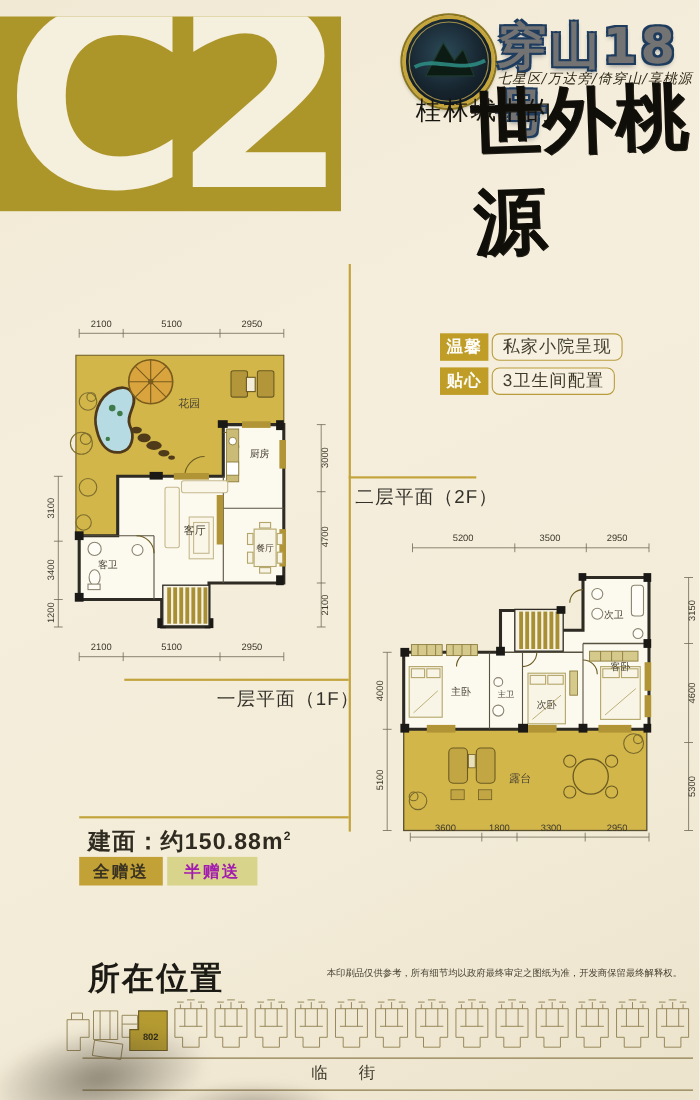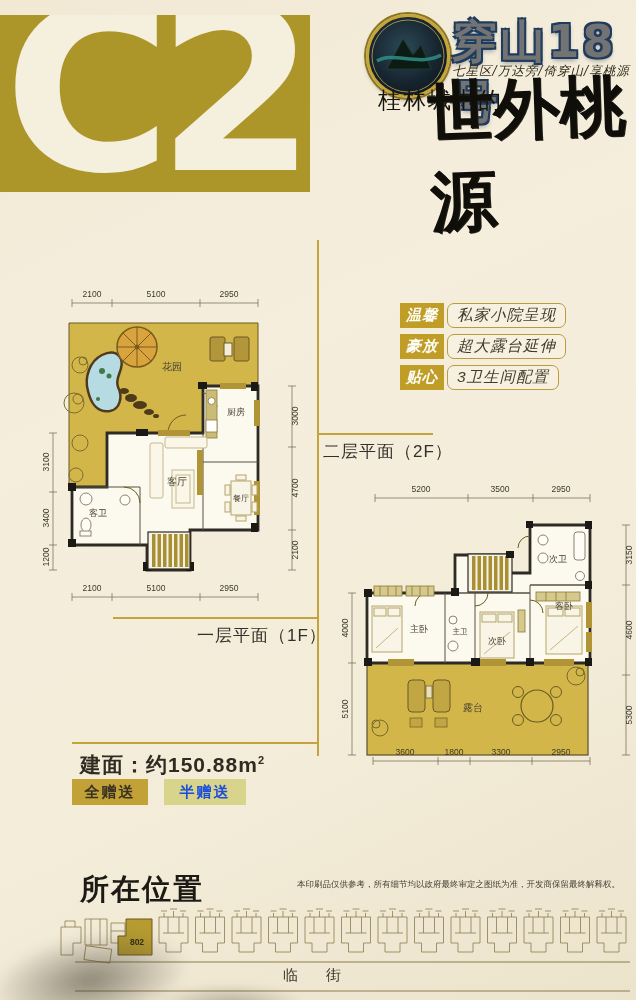--- a/index.html
+++ b/index.html
@@ -23,37 +23,37 @@
     font-family:"DejaVu Sans",sans-serif;
     text-shadow:-2px -2px 0 #1e3c5e,2px -2px 0 #1e3c5e,-2px 2px 0 #1e3c5e,2px 2px 0 #1e3c5e,0 3px 5px rgba(10,25,45,.45);}
   .subtitle{left:452px;top:63px;font-size:12.5px;color:#2e2818;letter-spacing:1px;
     font-family:"DejaVu Serif",serif;font-style:italic;}
   .tagline-prefix{left:378px;top:85px;font-size:23px;font-weight:400;color:#16140e;letter-spacing:2px;}
   .tagline-calli{left:426px;top:68px;font-size:66px;font-weight:700;color:#0f0e09;
     font-family:"DejaVu Serif",serif;letter-spacing:0px;transform:rotate(-2deg);transform-origin:left top;
     text-shadow:1px 1px 0 #24201a;}
   
   .features{left:400px;top:303px;}
-  .feature-row{display:flex;align-items:stretch;margin-bottom:6px;height:25px;font-style:italic;}
+  .feature-row{display:flex;align-items:stretch;margin-bottom:6px;height:25px;}
   .feature-tag{width:44px;background:#bf9d26;color:#fdfcf6;font-size:15px;font-weight:700;
     display:flex;align-items:center;justify-content:center;letter-spacing:1px;}
   .feature-pill{margin-left:3px;border:1.5px solid #b99d3c;border-radius:7px;padding:0 9px;
     font-size:15.5px;color:#403c2c;display:flex;align-items:center;letter-spacing:1px;background:rgba(255,252,240,.25);}
   
   .vline{left:317px;top:240px;width:1.5px;height:516px;background:#c3a43c;}
   .hline{height:1.5px;background:#c3a43c;}
   .plan-title{font-size:17px;color:#33302a;letter-spacing:1px;font-weight:500;}
   
   .area-label{left:80px;top:751px;font-size:21px;color:#2f2b20;font-weight:600;letter-spacing:1px;}
   .area-label sup{font-size:11px;}
   .legend{left:72px;top:779px;display:flex;}
   .legend .swatch{height:26px;display:flex;align-items:center;justify-content:center;
     font-size:15px;font-weight:700;color:#3a3322;letter-spacing:2px;}
   .legend .swatch.full{width:76px;}
-  .legend .swatch.half{width:82px;margin-left:16px;color:#1d4ed8;}
+  .legend .swatch.half{width:82px;margin-left:4px;color:#a21caf;}
   
   .loc-title{left:80px;top:870px;font-size:29px;font-weight:700;color:#1c1a14;letter-spacing:2px;}
   .disclaimer{right:16px;top:879px;font-size:8.5px;color:#453f30;white-space:nowrap;}
   .street{left:0;right:0;top:966px;text-align:center;font-size:15px;color:#3a362a;letter-spacing:12px;}
   .smudge{left:-50px;top:915px;width:280px;height:130px;pointer-events:none;
     background:radial-gradient(closest-side,rgba(64,56,44,.55),rgba(64,56,44,0) 72%);
     filter:blur(5px);transform:rotate(-10deg);}
   .smudge2{left:120px;top:975px;width:220px;height:60px;pointer-events:none;
     background:radial-gradient(closest-side,rgba(64,56,44,.35),rgba(64,56,44,0) 70%);filter:blur(4px);}
   
@@ -78,24 +78,20 @@
 
 <div class="abs brand">穿山18号</div>
 <div class="abs subtitle">七星区/万达旁/倚穿山/享桃源</div>
 <div class="abs tagline-prefix">桂林城中的</div>
 <div class="abs tagline-calli">世外桃源</div>
 
 <div class="abs features">
   <div class="feature-row">
     <span class="feature-tag">温馨</span>
     <span class="feature-pill">私家小院呈现</span>
-  </div>
-  <div class="feature-row">
-    <span class="feature-tag">豪放</span>
-    <span class="feature-pill">超大露台延伸</span>
   </div>
   <div class="feature-row">
     <span class="feature-tag">贴心</span>
     <span class="feature-pill">3卫生间配置</span>
   </div>
 </div>
 
 <div class="abs vline"></div>
 <div class="abs hline" style="left:317px;top:433px;width:116px;"></div>
 <div class="abs plan-title" style="left:323px;top:440px;">二层平面（2F）</div>

